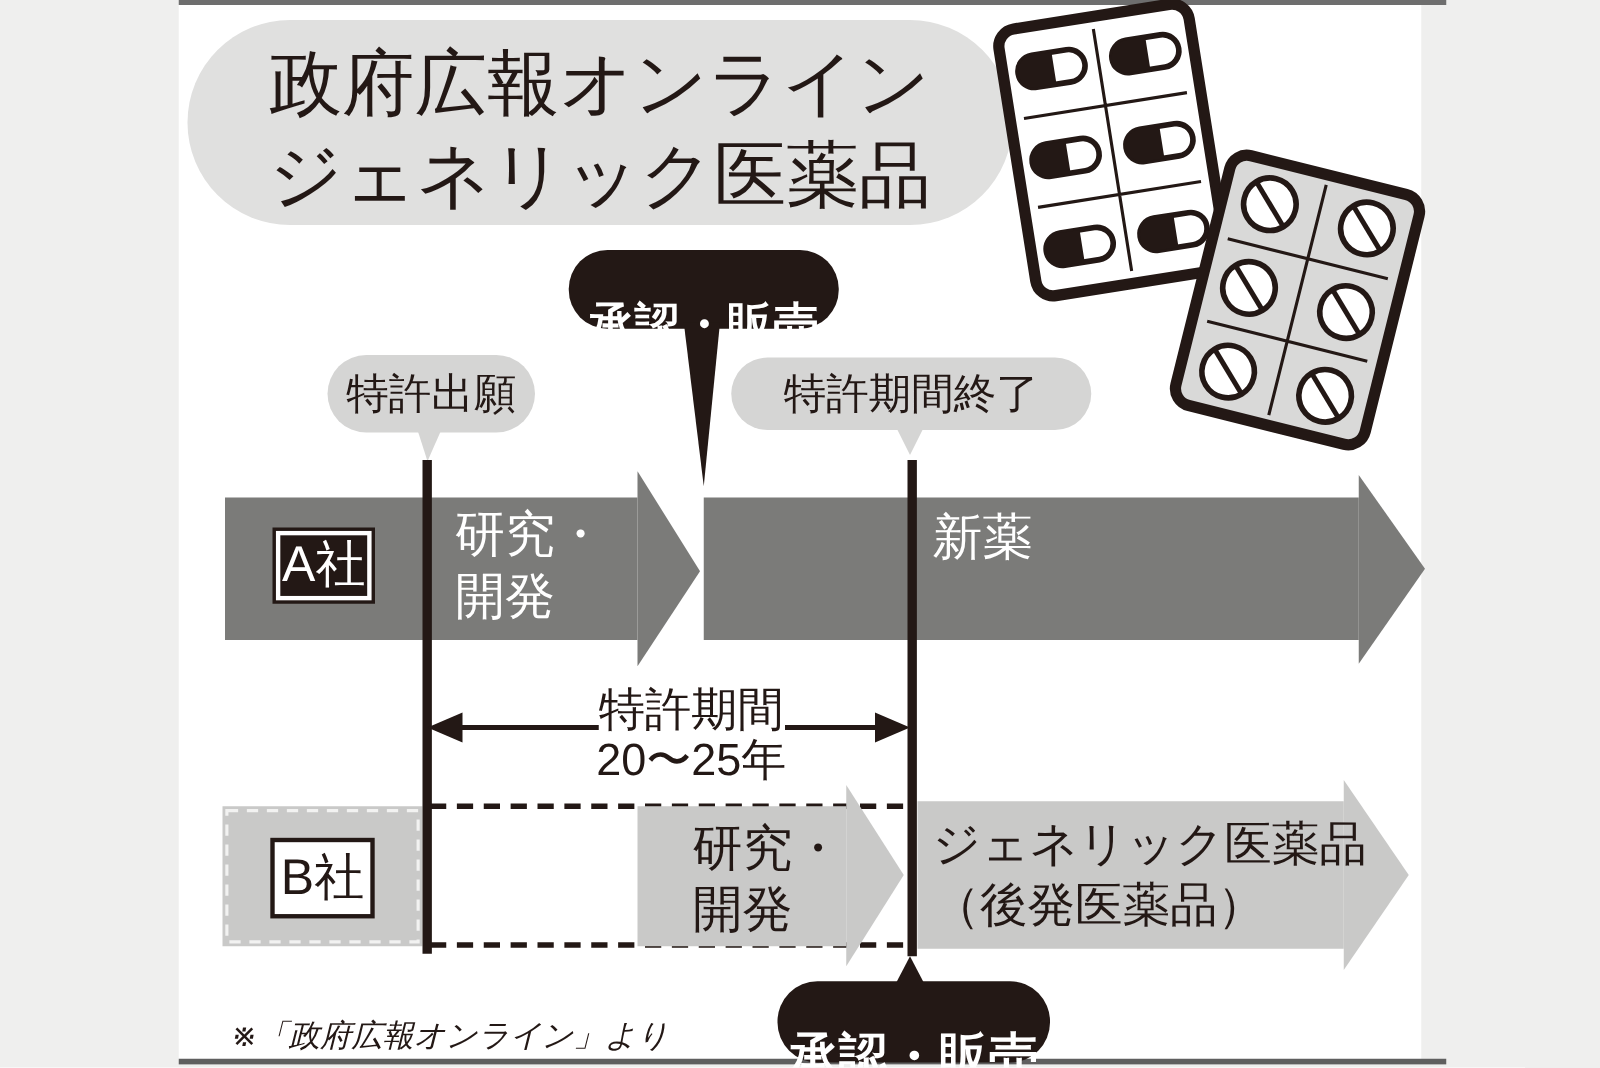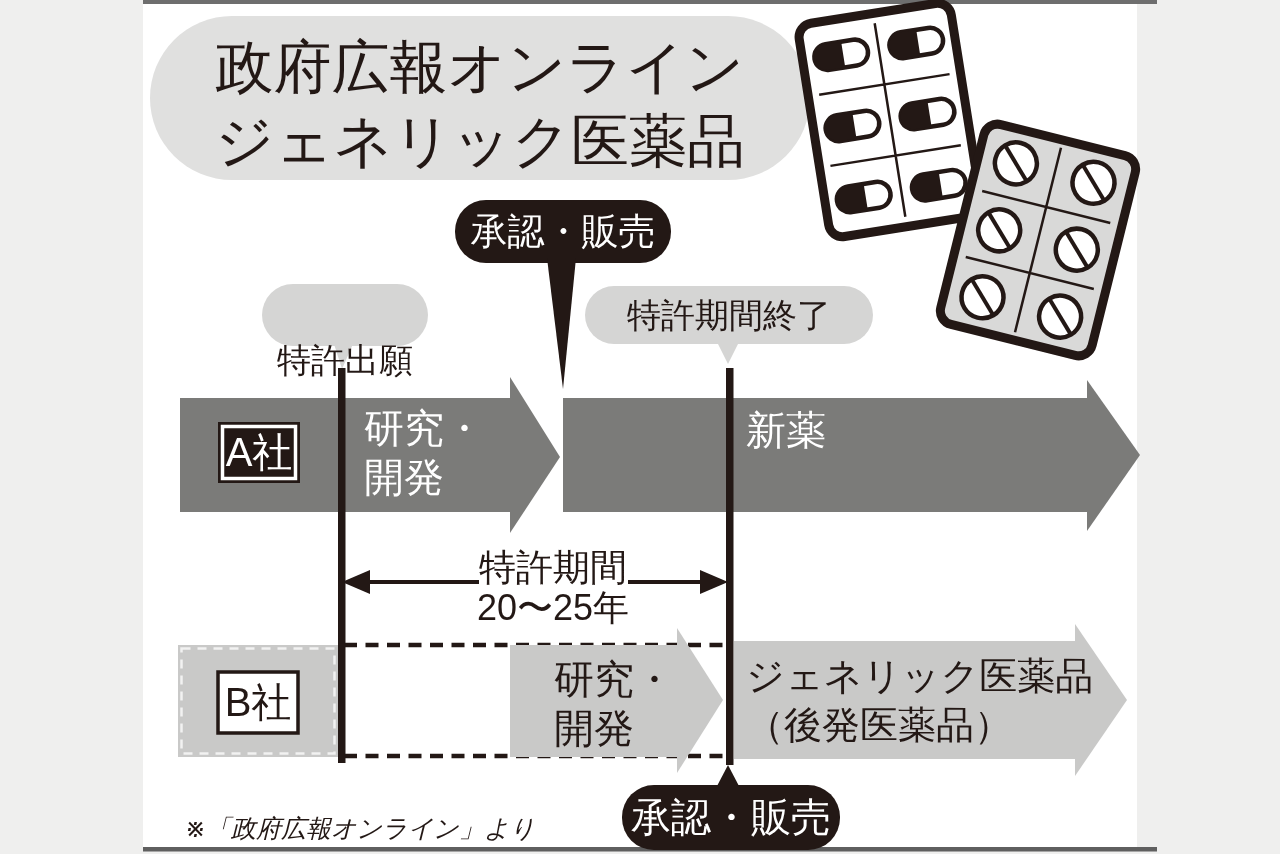--- a/index.html
+++ b/index.html
@@ -7,21 +7,21 @@
     width:1280px;height:854px;overflow:hidden;
     background:#efefee;
     font-family:"Liberation Sans","DejaVu Sans",sans-serif;
     color:#231815;
   }
   .stage{position:relative;width:1280px;height:854px;}
   .stage > svg{position:absolute;left:0;top:0;}
   .txt{position:absolute;white-space:nowrap;color:#231815;}
   .c{text-align:center;}
   .w{color:#ffffff;}
-  .b{font-weight:normal;}
+  .b{font-weight:bold;margin-top:28px;}
   .title-line{left:150px;width:660px;height:74px;line-height:74px;
     font-size:58px;font-weight:500;text-align:center;}
   .balloon-txt{font-size:34px;}
   .arrow-txt{font-size:40px;line-height:49px;}
   .company-txt{font-size:40px;height:61px;line-height:61px;text-align:center;}
 </style>
 </head>
 <body>
 
 <div class="stage">
@@ -123,21 +123,21 @@
   <path d="M368,582 H479 M628,582 H702" stroke="#231815" stroke-width="4" fill="none"></path>
 
   <rect x="218" y="422" width="82" height="61" fill="#231815"></rect>
   <rect x="222.5" y="426.5" width="73" height="52" fill="none" stroke="#ffffff" stroke-width="3.5"></rect>
   <rect x="218" y="672" width="80" height="61" fill="#ffffff" stroke="#231815" stroke-width="3.5"></rect>
 </svg>
 
   <div class="txt title-line" style="top:30px;">政府広報オンライン</div>
   <div class="txt title-line" style="top:104px;">ジェネリック医薬品</div>
 
-  <div class="txt balloon-txt c" style="left:262px;top:284px;width:166px;height:62px;line-height:62px;margin-top:45px;">特許出願</div>
+  <div class="txt balloon-txt c" style="left:262px;top:284px;width:166px;height:62px;line-height:62px;">特許出願</div>
   <div class="txt balloon-txt c" style="left:585px;top:286px;width:288px;height:58px;line-height:58px;">特許期間終了</div>
   <div class="txt c w b" style="left:455px;top:200px;width:216px;height:63px;line-height:63px;font-size:37px;">承認・販売</div>
   <div class="txt c w b" style="left:622px;top:785px;width:218px;height:65px;line-height:65px;font-size:40px;">承認・販売</div>
 
   <div class="txt company-txt w" style="left:218px;top:422px;width:82px;">A社</div>
   <div class="txt arrow-txt w" style="left:364px;top:404px;">
     <div>研究・</div>
     <div>開発</div>
   </div>
   <div class="txt arrow-txt w" style="left:746px;top:406px;">

